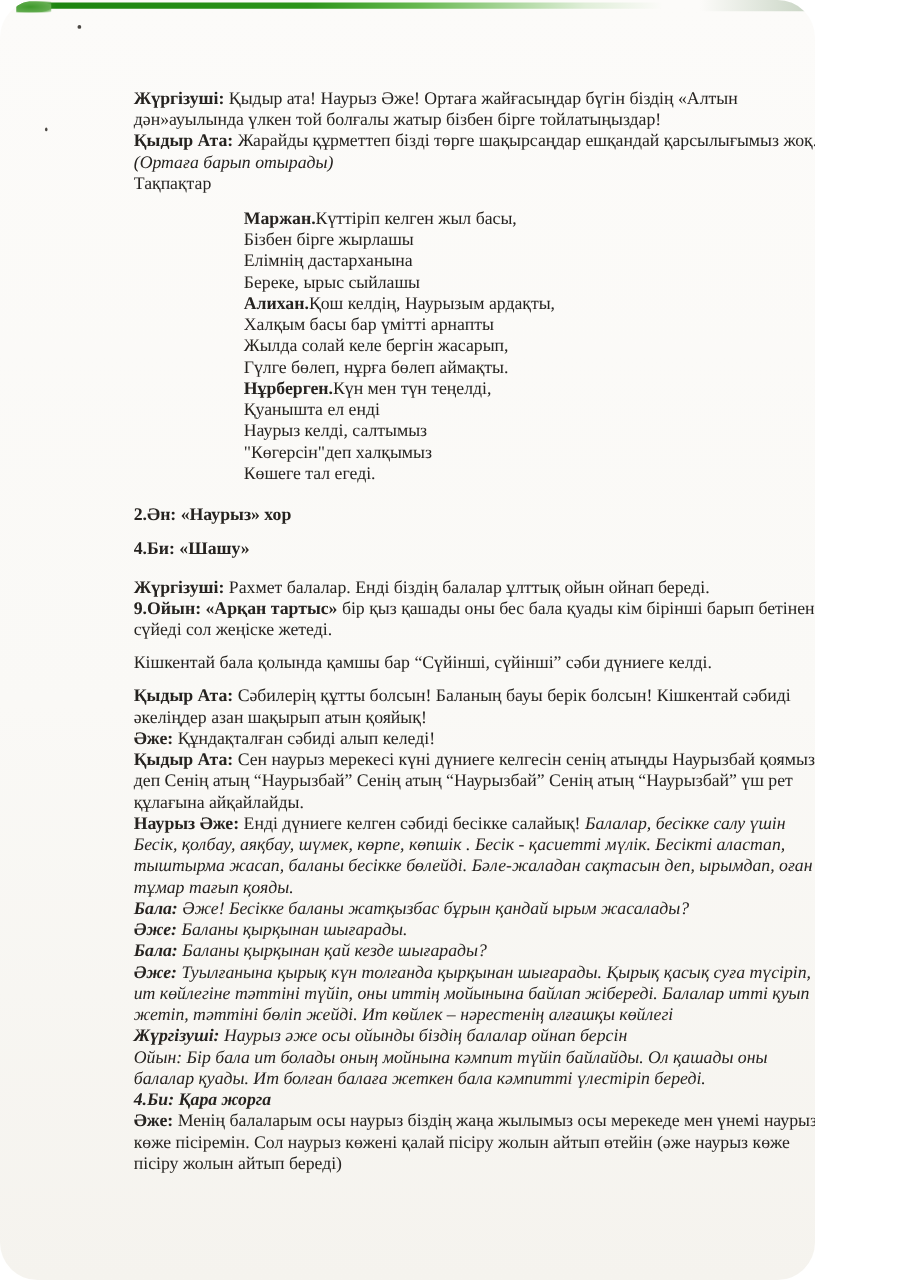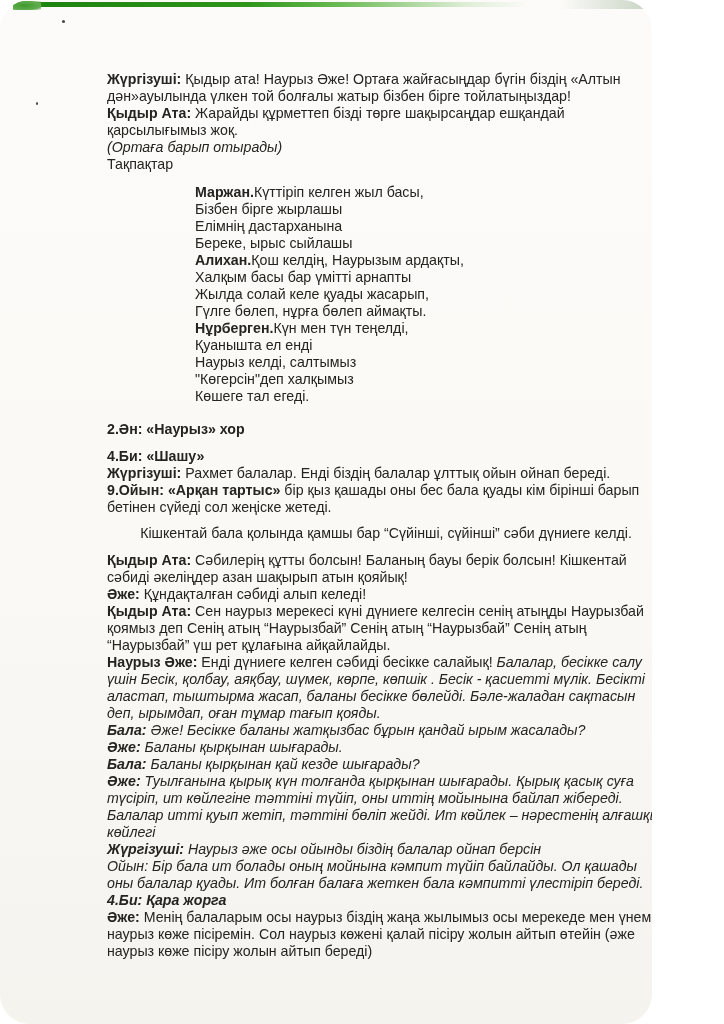--- a/index.html
+++ b/index.html
@@ -1,19 +1,19 @@
 <!DOCTYPE html>
 <html><head>
 <meta charset="utf-8">
 <style>
   html,body{margin:0;padding:0;}
   .page{
     position:relative;width:652px;height:1024px;overflow:hidden;
     background:linear-gradient(180deg,#fcfbf9 0%,#faf9f6 55%,#f5f3ee 100%);
-    font-family:Liberation Sans, sans-serif;
+    font-family:Liberation Serif, serif;
     color:#262320;
     border-radius:30px;
   }
   
   .strip{position:absolute;top:2px;left:14px;width:516px;height:5px;border-radius:1px;
     background:linear-gradient(to right,#56a93e,#1d8410 6%,#2d951a 45%,#66b84f 62%,rgba(140,200,120,.25) 88%,rgba(140,200,120,0));}
   .strip-blob{position:absolute;top:1px;left:13px;width:28px;height:9px;
     background:radial-gradient(ellipse at 40% 50%,#3f9a2c,#63ad50 70%,rgba(99,173,80,0));}
   .corner-smudge{position:absolute;top:0;right:0;width:92px;height:9px;opacity:.8;
     background:linear-gradient(to left,#b9c9b4,rgba(185,201,180,0));}
@@ -24,22 +24,22 @@
   .content{position:absolute;left:107px;top:71px;width:558px;
     font-size:14.2px;line-height:17px;}
   p{margin:0;}
   b{font-weight:bold;}
   .it{font-style:italic;}
   .bold{font-weight:bold;}
   .poem{margin:11px 0 0 88px;}
   .poem .line{white-space:nowrap;}
   .gap-lg{margin-top:16px;}
   .gap-md{margin-top:10px;}
-  .gap-sm{margin-top:9px;text-align:center;}
-  .gap-xs{margin-top:0;}
+  .gap-sm{margin-top:9px;}
+  .gap-xs{margin-top:14px;}
 </style>
 </head>
 <body>
 
 <div class="page">
   <div class="strip"></div>
   <div class="strip-blob"></div>
   <div class="corner-smudge"></div>
   <div class="speck speck-1"></div>
   <div class="speck speck-2"></div>
@@ -51,21 +51,21 @@
     <p class="it">(Ортаға барып отырады)</p>
     <p>Тақпақтар</p>
 
     <div class="poem">
       <div class="line"><b>Маржан.</b><span>Күттіріп келген жыл басы,</span></div>
       <div class="line">Бізбен бірге жырлашы</div>
       <div class="line">Елімнің дастарханына</div>
       <div class="line">Береке, ырыс сыйлашы</div>
       <div class="line"><b>Алихан.</b><span>Қош келдің, Наурызым ардақты,</span></div>
       <div class="line">Халқым басы бар үмітті арнапты</div>
-      <div class="line">Жылда солай келе қуады жасарып,</div>
+      <div class="line">Жылда солай келе бергін жасарып,</div>
       <div class="line">Гүлге бөлеп, нұрға бөлеп аймақты.</div>
       <div class="line"><b>Нұрберген.</b><span>Күн мен түн теңелді,</span></div>
       <div class="line">Қуанышта ел енді</div>
       <div class="line">Наурыз келді, салтымыз</div>
       <div class="line">"Көгерсін"деп халқымыз</div>
       <div class="line">Көшеге тал егеді.</div>
     </div>
 
     <p class="bold gap-lg">2.Ән: «Наурыз» хор</p>
     <p class="bold gap-md">4.Би: «Шашу»</p>

